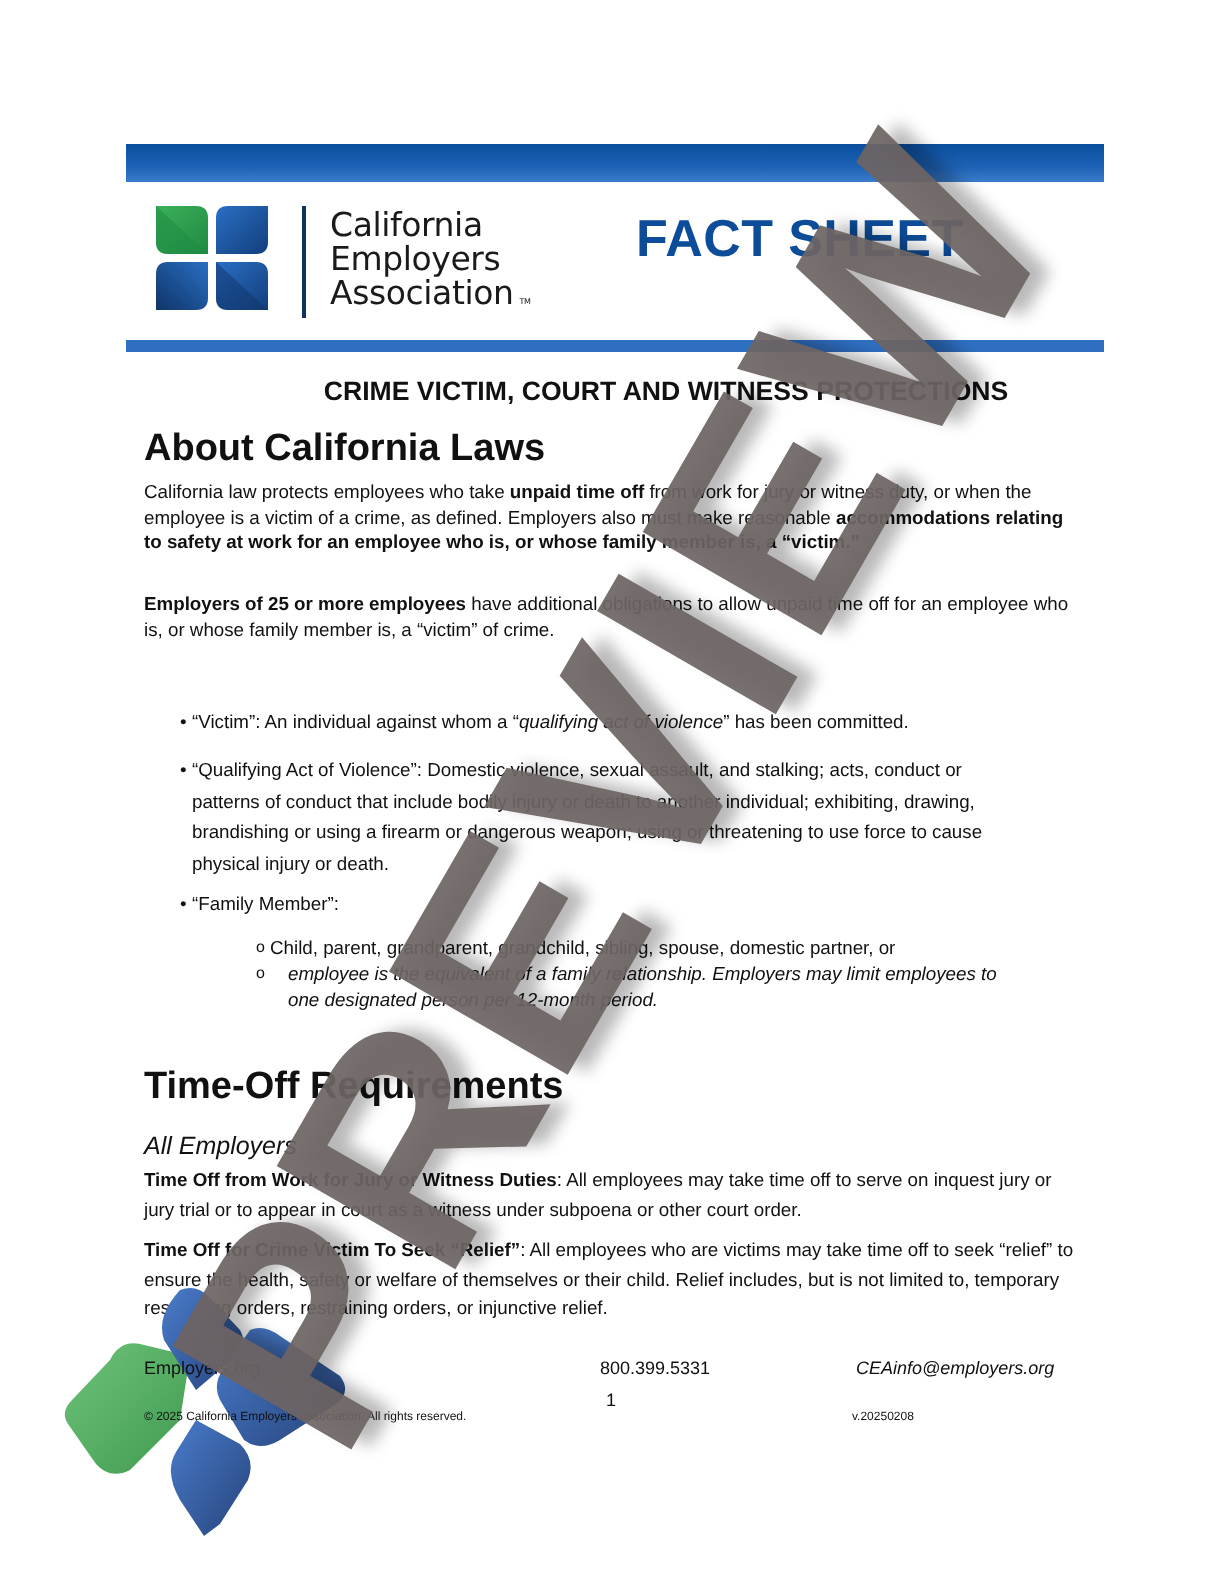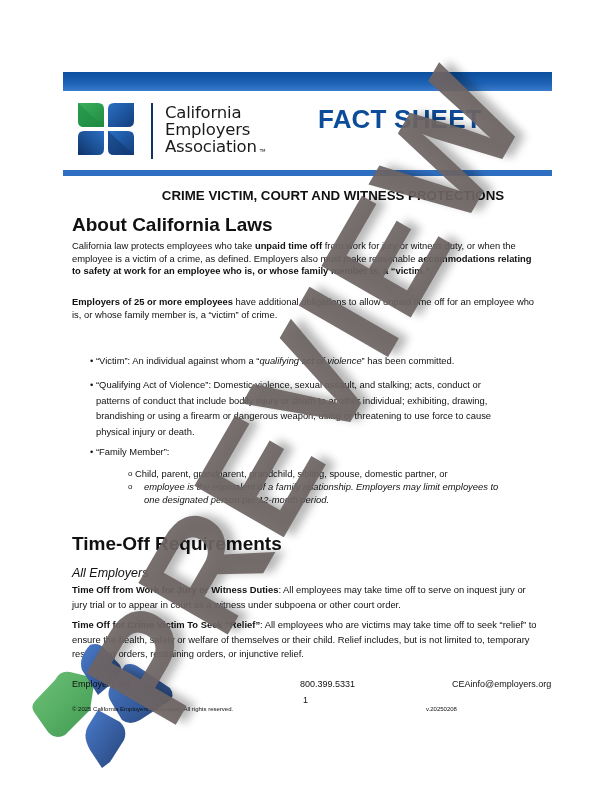--- a/index.html
+++ b/index.html
@@ -143,21 +143,21 @@
       </linearGradient>
     </defs>
     <path d="M25 40 Q30 30 40 32 L65 38 L60 70 L35 95 Q25 100 18 92 L4 72 Q0 66 6 60 Z" fill="url(#cg)"></path>
     <path d="M60 5 Q68 2 74 8 L90 25 Q94 32 88 38 L68 55 L52 30 Q48 18 60 5 Z" fill="url(#cb)"></path>
     <path d="M95 25 Q102 22 110 28 L140 48 Q146 56 138 62 L110 80 Q100 86 92 80 L80 60 Q76 52 82 44 Z" fill="url(#cb)"></path>
     <path d="M68 70 L90 82 Q98 90 94 100 L80 122 L72 128 L60 110 Q52 96 58 86 Z" fill="url(#cb)"></path>
   </svg>
 
   <div class="footer" style="left:72px; top:679px;">Employers.org</div>
   <div class="footer" style="left:280px; top:679px;padding-left:20px;">800.399.5331</div>
-  <div class="footer" style="left:452px; top:679px;">CEAinfo@employers.org</div>
+  <div class="footer" style="left:428px; top:679px;font-style:italic;">CEAinfo@employers.org</div>
   <div class="footer" style="left:303px; top:695px;">1</div>
   <div class="footer-small" style="left:72px; top:706px;">© 2025 California Employers Association.  All rights reserved.</div>
   <div class="footer-small" style="left:426px; top:706px;">v.20250208</div>
 
   <div class="watermark">
     <div class="wm-text">PREVIEW</div>
   </div>
 </div>
 
 </body></html>

